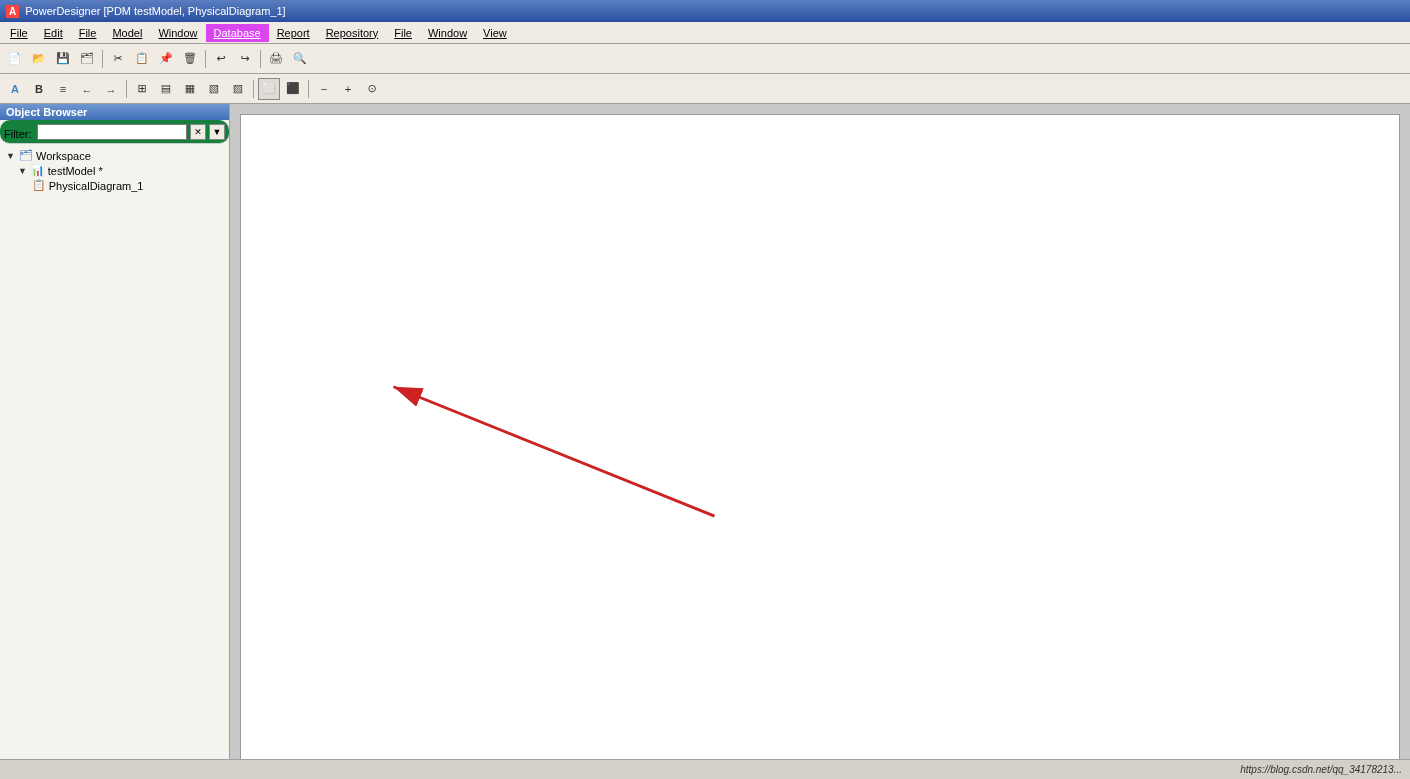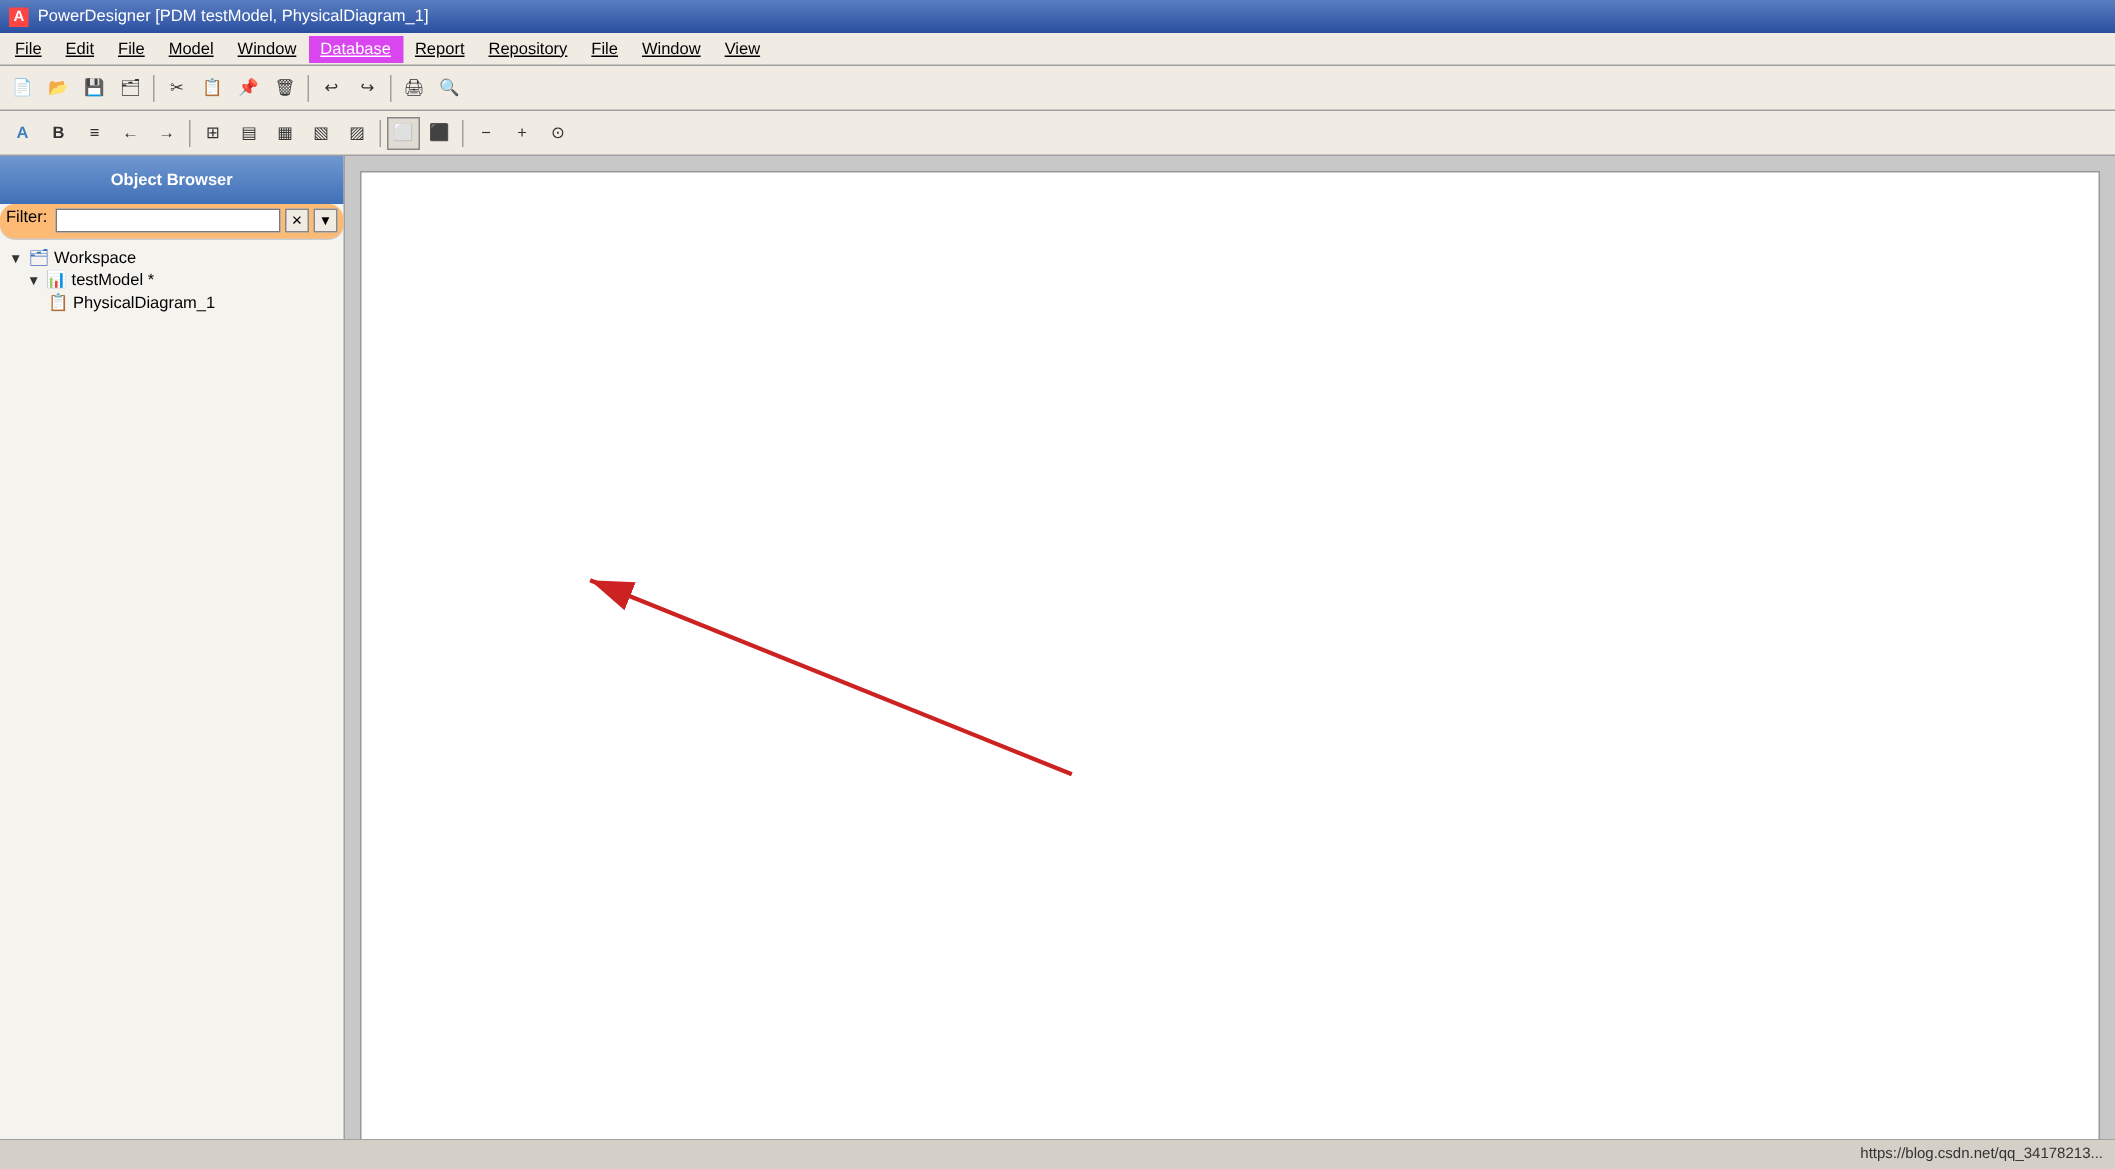--- a/index.html
+++ b/index.html
@@ -90,30 +90,29 @@
       display: flex;
       flex-direction: column;
       min-width: 230px;
     }
     .panel-header {
       background: linear-gradient(to bottom, #7098d0, #4070b8);
       color: white;
       padding: 3px 6px;
       font-size: 11px;
       font-weight: bold;
-      height: 32px;
-      display: flex;
-      align-items: center;
-      justify-content: center;
+      height: 16px;
+      display: flex;
+      align-items: center;
     }
     .filter-row {
       display: flex;
-      align-items: flex-start;
+      align-items: flex-end;
       padding: 3px 4px;
-      background: #fdba74;
+      background: #15803d;
       border-bottom: 1px solid #ccc;
       height: 24px;
       gap: 3px;
       border-radius: 10px;
     }
     .filter-label { font-size: 11px; color: #000; margin-right: 2px; }
     .filter-input {
       flex: 1;
       height: 16px;
       border: 1px solid #7a7a7a;
@@ -181,20 +180,21 @@
       right: 0;
       height: 20px;
       background: #d4d0c8;
       border-top: 1px solid #a0a0a0;
       display: flex;
       align-items: center;
       justify-content: flex-end;
       padding: 0 8px;
       font-size: 10px;
       color: #333;
+      font-style: italic;
     }
   </style>
 </head>
 <body>
 
 <div class="title-bar">
   <span class="app-icon">A</span>
   <span>PowerDesigner [PDM testModel, PhysicalDiagram_1]</span>
 </div>
 

